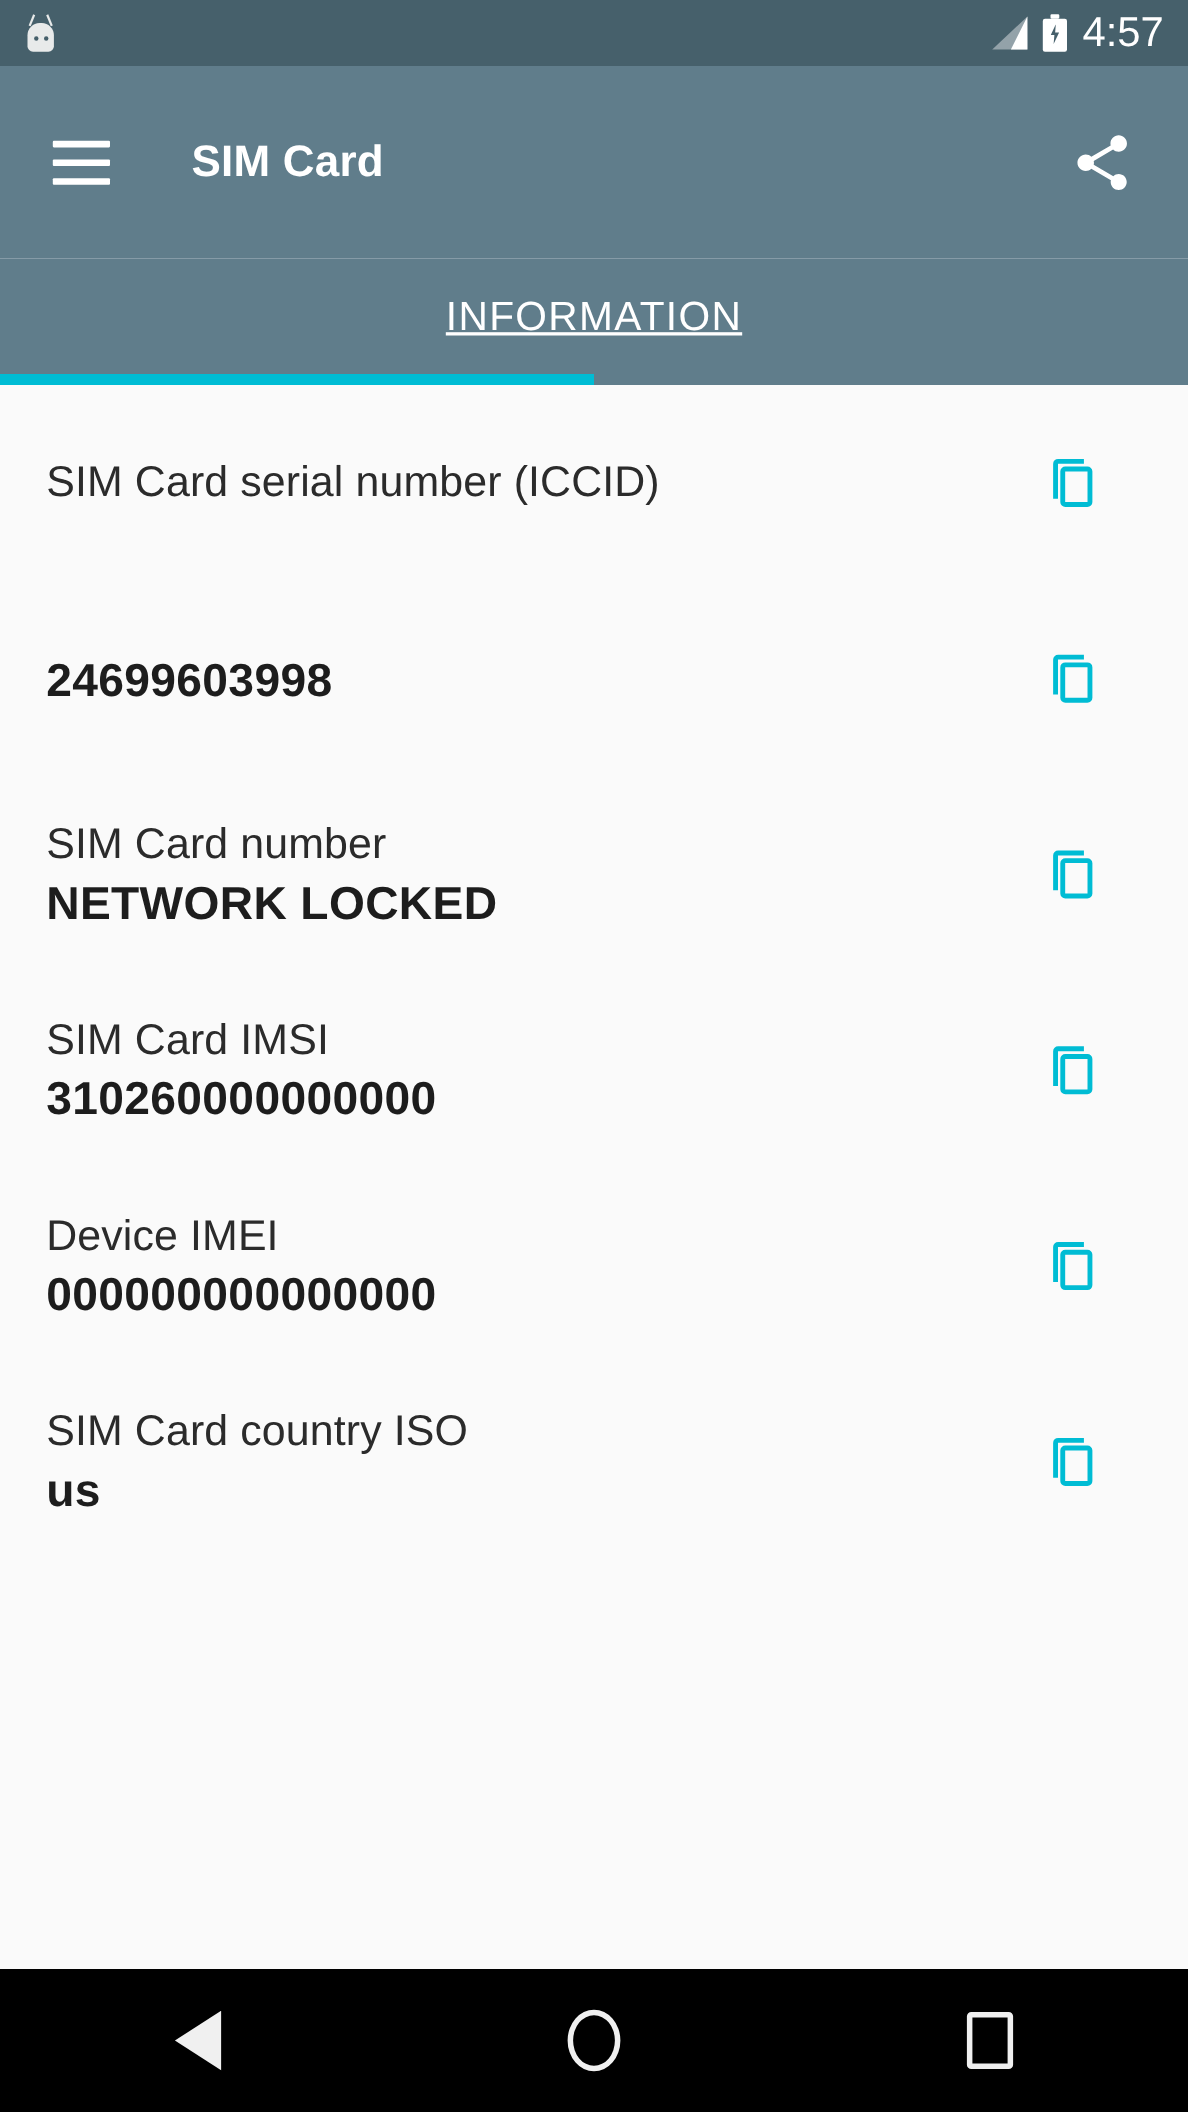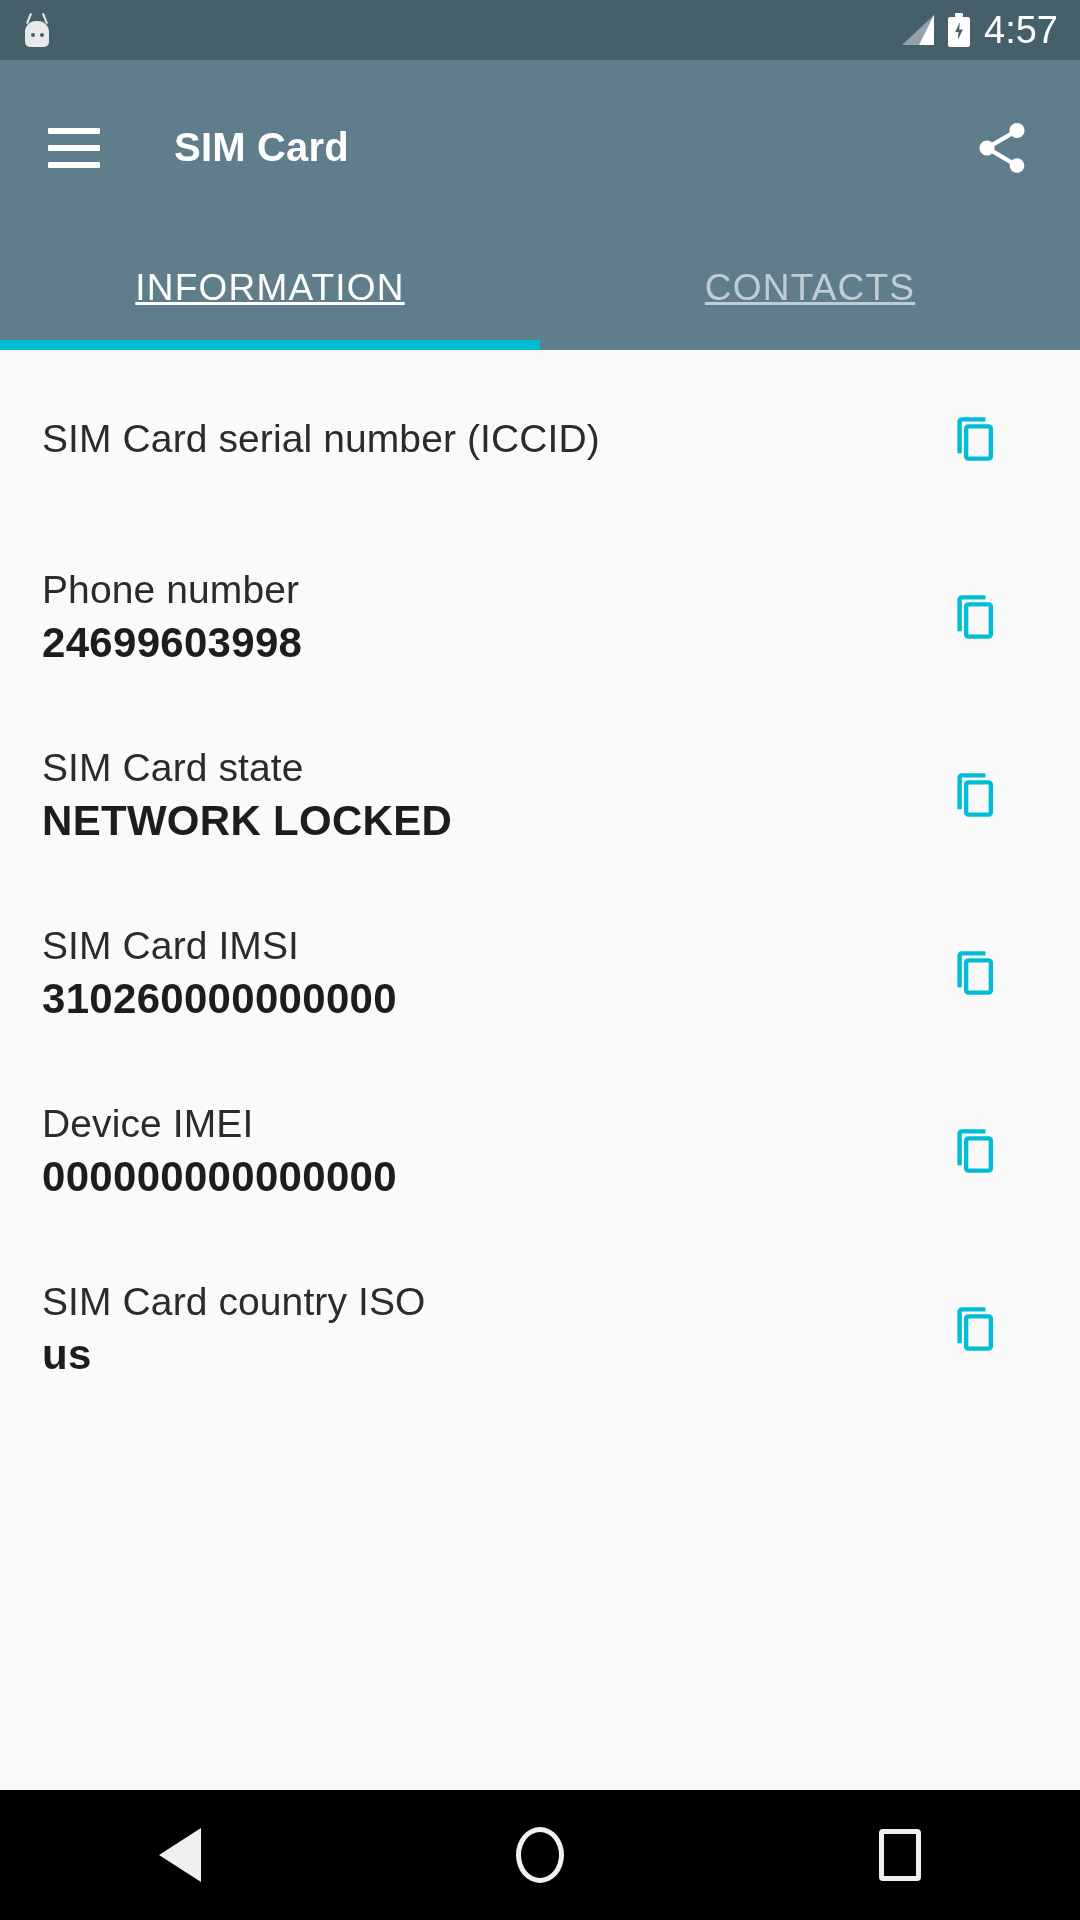--- a/index.html
+++ b/index.html
@@ -171,21 +171,20 @@
     </div>
     <div class="appbar-title">SIM Card</div>
     <div class="appbar-spacer"></div>
     <svg class="share-icon" viewBox="0 0 24 24">
       <path fill="#ffffff" d="M18 16.08c-.76 0-1.44.3-1.96.77L8.91 12.7c.05-.23.09-.46.09-.7s-.04-.47-.09-.7l7.05-4.11c.54.5 1.25.81 2.04.81 1.66 0 3-1.34 3-3s-1.34-3-3-3-3 1.34-3 3c0 .24.04.47.09.7L8.04 9.81C7.5 9.31 6.79 9 6 9c-1.66 0-3 1.34-3 3s1.34 3 3 3c.79 0 1.5-.31 2.04-.81l7.12 4.16c-.05.21-.08.43-.08.65 0 1.61 1.31 2.92 2.92 2.92s2.92-1.31 2.92-2.92-1.31-2.92-2.92-2.92z"></path>
     </svg>
   </div>
 
   <div class="tabbar">
     <div class="tab active">INFORMATION</div>
-    <div class="tab inactive">CONTACTS</div>
   </div>
   <div class="tab-indicator-track">
     <div class="tab-indicator"></div>
   </div>
   <div class="header-shadow"></div>
 
   <div class="content">
 
     <div class="row">
       <div class="row-text">
@@ -194,34 +193,33 @@
       <div class="copy-btn">
         <svg class="copy-icon" viewBox="0 0 24 24">
           <path fill="none" stroke="#00bcd4" stroke-width="1.9" d="M9.2 6.6h8.6c.55 0 1 .45 1 1v11.8c0 .55-.45 1-1 1H9.2c-.55 0-1-.45-1-1V7.6c0-.55.45-1 1-1z"></path>
           <path fill="none" stroke="#00bcd4" stroke-width="1.9" stroke-linecap="square" d="M5.4 17.2V4.6c0-.55.45-1 1-1h9.1"></path>
         </svg>
       </div>
     </div>
 
     <div class="row">
       <div class="row-text">
-        <div class="row-label">Phone number</div>
         <div class="row-value">24699603998</div>
       </div>
       <div class="copy-btn">
         <svg class="copy-icon" viewBox="0 0 24 24">
           <path fill="none" stroke="#00bcd4" stroke-width="1.9" d="M9.2 6.6h8.6c.55 0 1 .45 1 1v11.8c0 .55-.45 1-1 1H9.2c-.55 0-1-.45-1-1V7.6c0-.55.45-1 1-1z"></path>
           <path fill="none" stroke="#00bcd4" stroke-width="1.9" stroke-linecap="square" d="M5.4 17.2V4.6c0-.55.45-1 1-1h9.1"></path>
         </svg>
       </div>
     </div>
 
     <div class="row">
       <div class="row-text">
-        <div class="row-label">SIM Card state</div>
+        <div class="row-label">SIM Card number</div>
         <div class="row-value">NETWORK LOCKED</div>
       </div>
       <div class="copy-btn">
         <svg class="copy-icon" viewBox="0 0 24 24">
           <path fill="none" stroke="#00bcd4" stroke-width="1.9" d="M9.2 6.6h8.6c.55 0 1 .45 1 1v11.8c0 .55-.45 1-1 1H9.2c-.55 0-1-.45-1-1V7.6c0-.55.45-1 1-1z"></path>
           <path fill="none" stroke="#00bcd4" stroke-width="1.9" stroke-linecap="square" d="M5.4 17.2V4.6c0-.55.45-1 1-1h9.1"></path>
         </svg>
       </div>
     </div>
 

